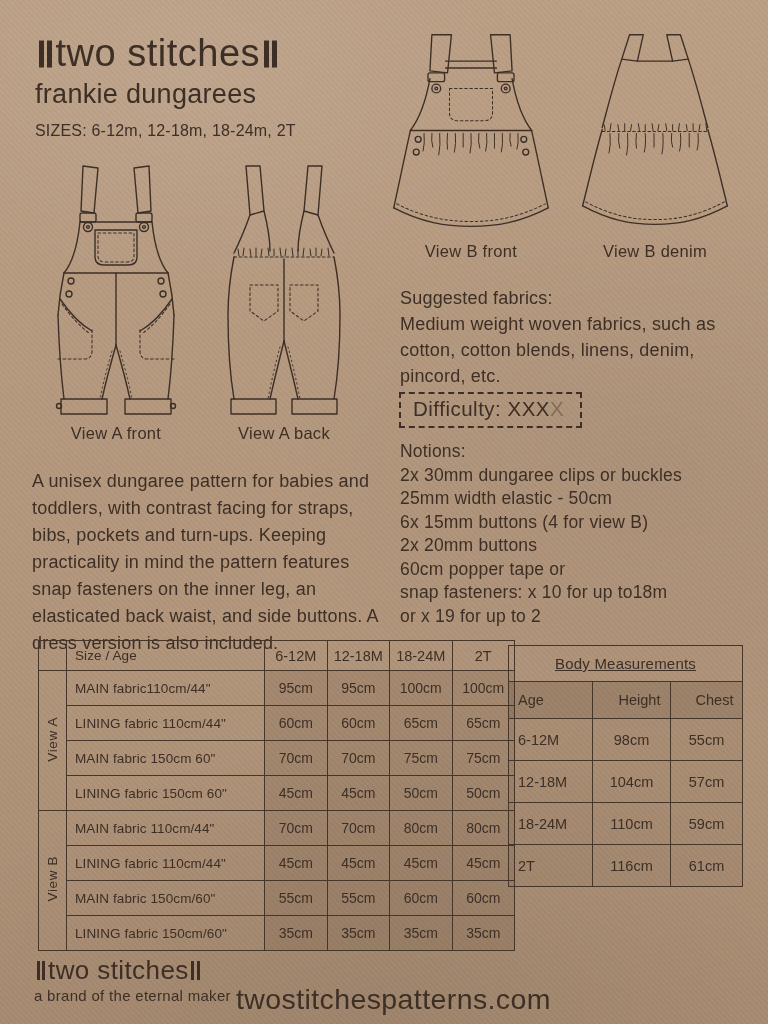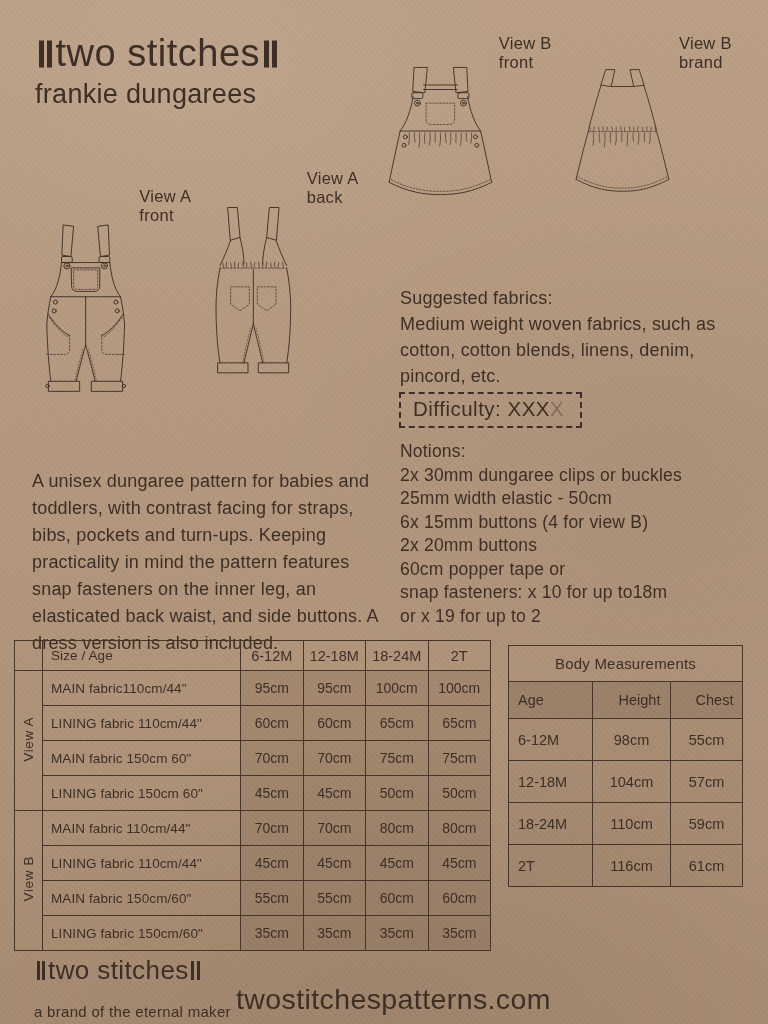--- a/index.html
+++ b/index.html
@@ -28,21 +28,21 @@
   .bars{display:inline-block;width:.34em;height:.72em;
     border-left:.135em solid currentColor;border-right:.135em solid currentColor;
     margin:0 .10em;transform:translateY(.04em);}
 
   
   .logo{font-size:38px;letter-spacing:.5px;white-space:nowrap;}
   .pattern-name{font-size:27px;letter-spacing:.3px;margin-top:4px;}
   .sizes-line{font-size:16px;letter-spacing:.2px;margin-top:12px;}
 
   
-  .fig{display:flex;}
+  .fig{display:flex;flex-direction:column;align-items:center;}
   .fig svg{display:block;}
   .fig-label{font-size:16.5px;margin-top:6px;letter-spacing:.3px;}
   svg .ln{stroke:var(--ink);fill:none;stroke-width:1.4;stroke-linejoin:round;stroke-linecap:round;}
   svg .thin{stroke-width:1;}
   svg .dash{stroke-dasharray:2.6 2.6;stroke-width:1.05;}
   svg .snap{stroke-dasharray:1.4 3.2;stroke-width:1;}
 
   
   .para{font-size:18px;line-height:27px;letter-spacing:.2px;}
   .fabrics{font-size:18px;line-height:26px;letter-spacing:.2px;width:340px;}
@@ -62,41 +62,42 @@
   .ftable .val{text-align:center;background:var(--cell_shade);}
   .ftable .hc{text-align:center;font-size:14.5px;}
   .c-rot{text-align:center;vertical-align:middle;}
   .rot{writing-mode:vertical-rl;transform:rotate(180deg);font-size:13.5px;letter-spacing:.6px;
     display:inline-block;line-height:1;}
   .btable{width:234px;}
   .btable td{font-size:14.5px;}
   .btable tr.trow{height:36px;}
   .btable tr.bhead{height:37px;}
   .btable tr.brow{height:42px;}
-  .btable .title{text-align:center;font-size:15px;letter-spacing:.2px;}
+  .btable .title{text-align:center;font-size:15px;letter-spacing:.2px;text-decoration:underline;}
   .btable .bh{padding-left:9px;background:var(--cell_shade_strong);}
   .btable .bh.mid{text-align:center;padding-left:16px;}
   .btable .age{padding-left:9px;background:var(--cell_shade_light);}
   .btable .num{text-align:center;background:var(--cell_shade_light);}
 
   
   .footer-logo{font-size:26px;letter-spacing:.4px;white-space:nowrap;}
-  .tagline{font-size:15px;letter-spacing:.3px;margin-top:17px;}
+  .tagline{font-size:15px;letter-spacing:.3px;margin-top:1px;}
   .website{font-size:28.5px;letter-spacing:.4px;margin-top:16px;}
 </style>
 </head>
 <body>
 
 <div class="page">
 
   <div class="abs" style="left:35px;top:32px;">
     <div class="logo">
       <span class="bars"></span><span>two stitches</span><span class="bars"></span>
     </div>
     <div class="pattern-name">frankie dungarees</div>
+    <div class="sizes-line">SIZES: 6-12m, 12-18m, 18-24m, 2T</div>
   </div>
 
   <div class="abs fig" style="left:382px;top:28px;width:178px;">
     <svg width="176" height="208" viewBox="0 0 180 205">
       <g class="ln">
         <path d="M50,3 L70,3 L66,42 L48,40 Z"></path>
         <path d="M130,3 L110,3 L114,42 L132,40 Z"></path>
         <path d="M64,30 L116,30"></path>
           <path d="M64,37 L116,37"></path>
         <rect x="46" y="42" width="17" height="9" rx="2"></rect>
@@ -133,24 +134,24 @@
         <path d="M124,28 C132,52 138,76 144,98"></path>
         <path class="thin" d="M38,95 l1,6 M45,94 l-1,7 M52,95 l1,6 M59,94 l0,7 M66,95 l-1,6 M73,94 l1,7 M80,95 l0,6 M87,94 l1,7 M94,95 l-1,6 M101,94 l1,7 M108,95 l0,6 M115,94 l-1,7 M122,95 l1,6 M129,94 l0,7 M136,95 l-1,6 M142,94 l1,7"></path>
         <path class="dash" d="M36,102 L144,102"></path>
         <path class="thin" d="M44,104 q1,12 -1,20 M53,104 q-1,9 1,15 M62,104 q1,13 -1,22 M71,104 q-1,9 0,15 M80,104 q1,12 -1,19 M89,104 q0,8 0,14 M98,104 q1,13 -1,21 M107,104 q-1,9 1,14 M116,104 q1,12 -1,18 M125,104 q0,9 0,14 M134,104 q1,11 -1,17"></path>
         <path d="M36,100 C28,128 22,154 16,178"></path>
         <path d="M144,100 C152,128 158,154 164,178"></path>
         <path d="M16,178 C44,193 66,197 90,197 C114,197 136,193 164,178"></path>
         <path class="dash" d="M19,174 C46,188 66,192 90,192 C114,192 134,188 161,174"></path>
       </g>
     </svg>
-    <div class="fig-label">View B brand</div>
-  </div>
-
-  <div class="abs fig" style="left:32px;top:181px;width:168px;">
+    <div class="fig-label">View B denim</div>
+  </div>
+
+  <div class="abs fig" style="left:32px;top:163px;width:168px;">
     <svg width="160" height="255" viewBox="0 0 160 255">
       <g class="ln">
         <path d="M47,3 L62,5 L58,50 L45,48 Z"></path>
         <path d="M113,3 L98,5 L102,50 L115,48 Z"></path>
         <rect x="44" y="50" width="16" height="9" rx="2"></rect>
         <rect x="100" y="50" width="16" height="9" rx="2"></rect>
         <circle cx="52" cy="64" r="4.5"></circle>
           <circle cx="52" cy="64" r="1.4"></circle>
         <circle cx="108" cy="64" r="4.5"></circle>
           <circle cx="108" cy="64" r="1.4"></circle>
@@ -233,21 +234,21 @@
     <div>25mm width elastic - 50cm</div>
     <div>6x 15mm buttons (4 for view B)</div>
     <div>2x 20mm buttons</div>
     <div>60cm popper tape or</div>
     <div>snap fasteners: x 10 for up to18m</div>
     <div>or x 19 for up to 2</div>
   </div>
 
   <div class="abs para" style="left:32px;top:468px;width:354px;">A unisex dungaree pattern for babies and toddlers, with contrast facing for straps, bibs, pockets and turn-ups. Keeping practicality in mind the pattern features snap fasteners on the inner leg, an elasticated back waist, and side buttons. A dress version is also included.</div>
 
-  <table class="ftable abs" style="left:14px;top:640px;padding-left:12px;">
+  <table class="ftable abs" style="left:38px;top:640px;padding-left:12px;">
     <colgroup>
         <col style="width:28px">
         <col style="width:198px">
         <col style="width:62.5px">
         <col style="width:62.5px">
         <col style="width:62.5px">
         <col style="width:62.5px">
       </colgroup>
     <tbody>
         <tr class="hrow">

